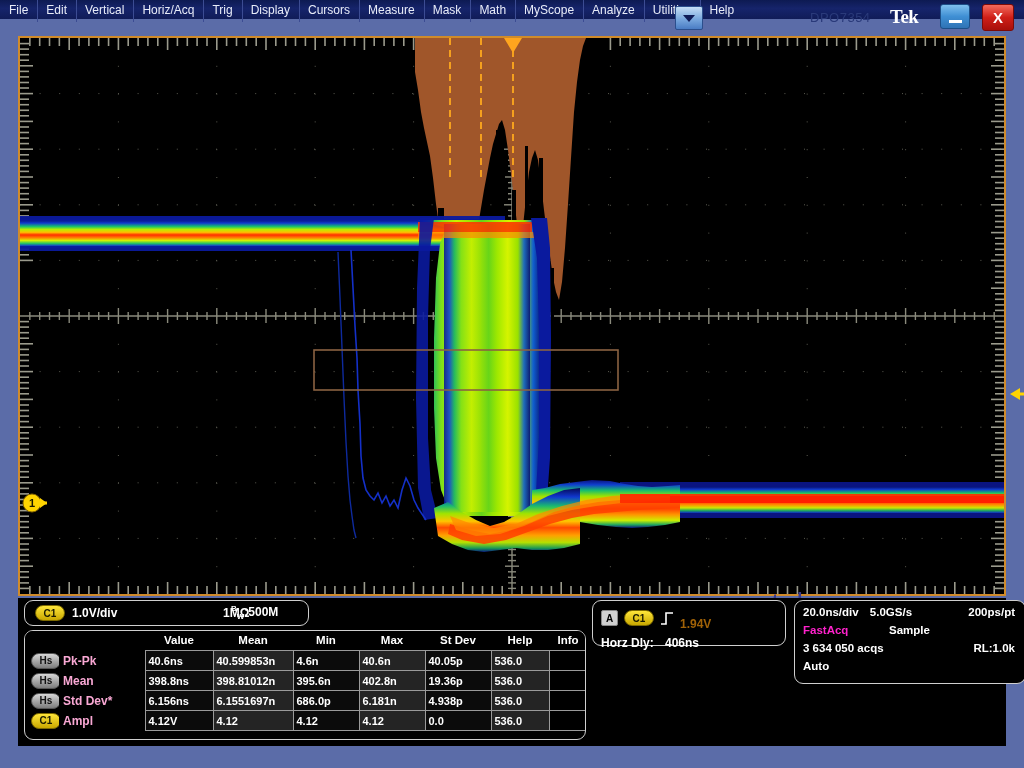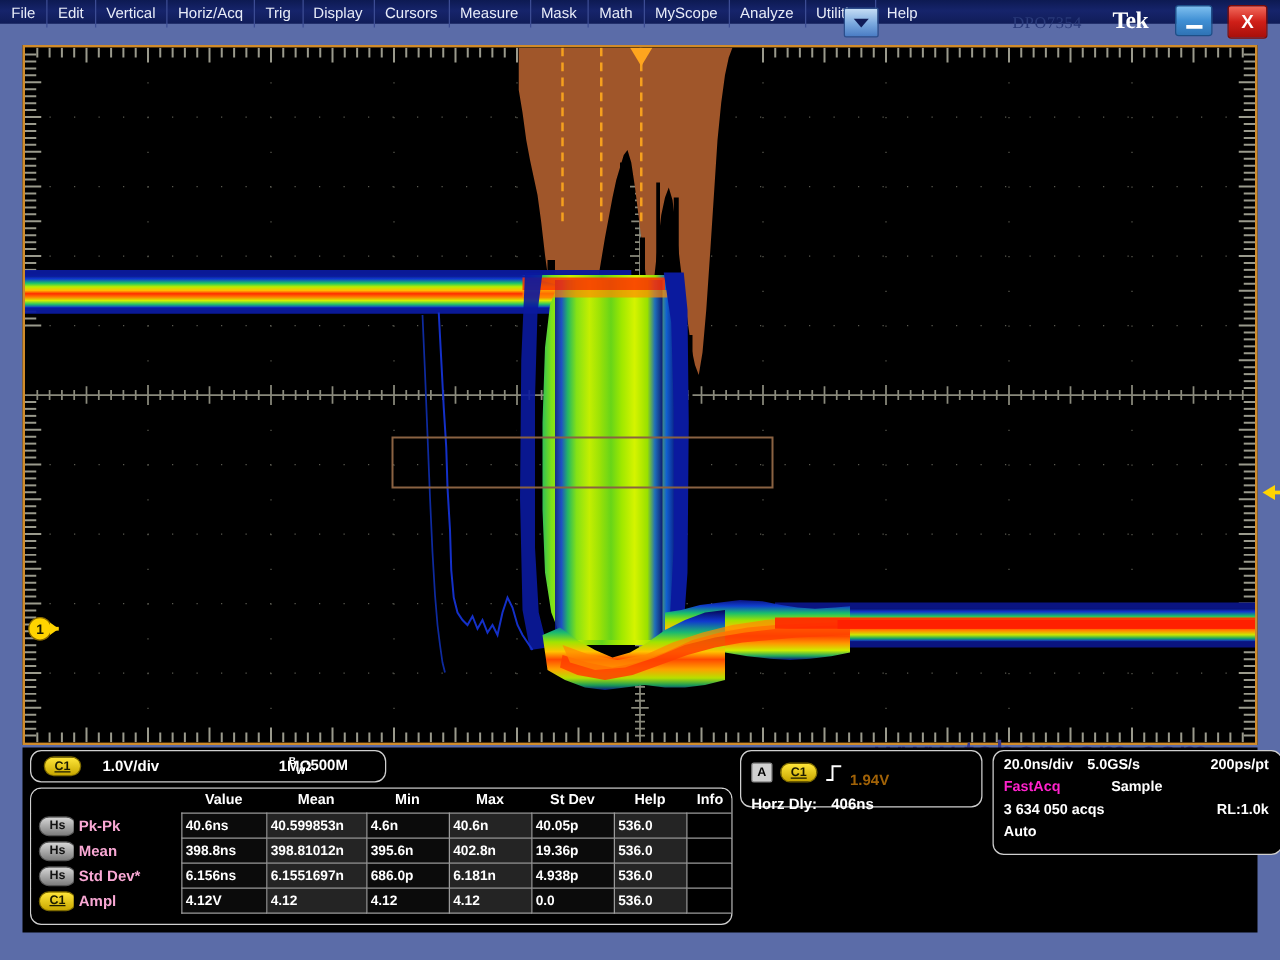--- a/index.html
+++ b/index.html
@@ -53,21 +53,21 @@
   #menu-dropdown-btn .tri {
     width: 0; height: 0;
     border-left: 6px solid transparent;
     border-right: 6px solid transparent;
     border-top: 7px solid #101c58;
   }
   #model-text {
     position: absolute; left: 810px; top: 10px;
     font-size: 13px; color: #2a3a7a;
     letter-spacing: .5px;
-    font-family: Liberation Serif, serif;
+    font-family: Liberation Sans, sans-serif;
   }
   #tek-logo {
     position: absolute; left: 890px; top: 6px;
     font-size: 19px; font-weight: bold; color: #ffffff;
     font-family: Liberation Serif, serif;
     letter-spacing: -0.5px;
   }
   #btn-minimize {
     position: absolute; left: 940px; top: 4px;
     width: 30px; height: 25px;
@@ -146,23 +146,23 @@
     padding: 0 10px;
   }
   .badge {
     display: inline-flex; align-items: center; justify-content: center;
     width: 28px; height: 14px;
     border-radius: 8px;
     font-size: 10px; font-weight: bold;
     font-family: "Liberation Sans", sans-serif;
     flex: none;
   }
-  .badge.c1 { background: linear-gradient(to bottom,#ffe63a,#c9a800); color:#1a1a00; border:1px solid #7d6a00;text-decoration:underline;}
+  .badge.c1 { background: linear-gradient(to bottom,#ffe63a,#c9a800); color:#1a1a00; border:1px solid #7d6a00;}
   .badge.hs { background: linear-gradient(to bottom,#d6d6d6,#7d7d7d); color:#111; border:1px solid #555;}
-  #chan-vdiv { color:#fff; font-size:12px; margin-left:17px; font-weight:bold;}
+  #chan-vdiv { color:#fff; font-size:12px; margin-left:7px; font-weight:bold;}
   #chan-imp  { color:#fff; font-size:12px; position:absolute; left:158px; font-weight:bold;margin-left:40px;}
   #chan-bw   { color:#fff; font-size:12px; position:absolute; left:206px; font-weight:bold;}
   #chan-bw sub { font-size: 8px; }
   #chan-bw sup { font-size: 8px; }
 
   
   #meas-panel {
     left: 6px; top: 32px; width: 562px; height: 110px;
     border-radius: 9px;
     overflow: hidden;

